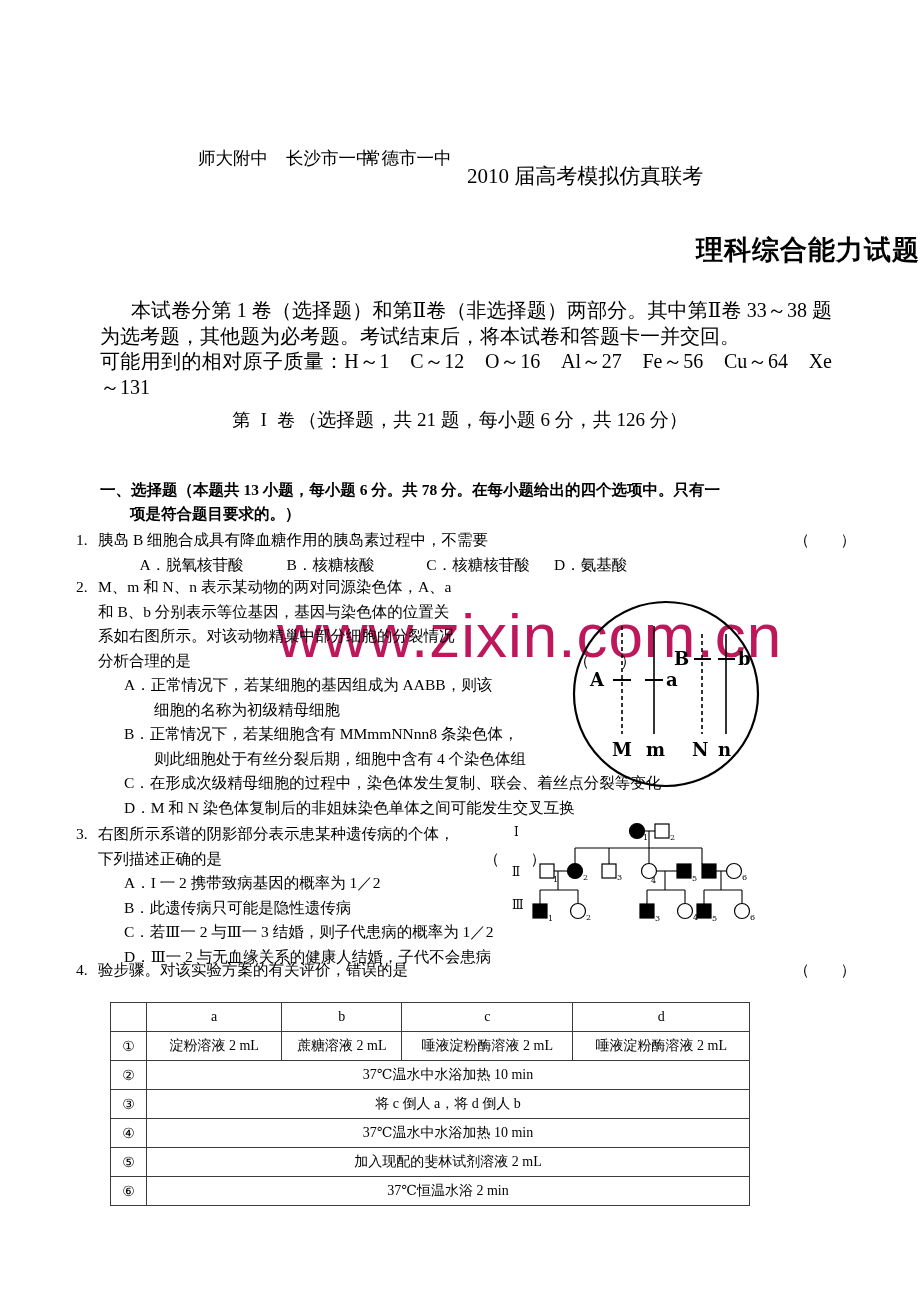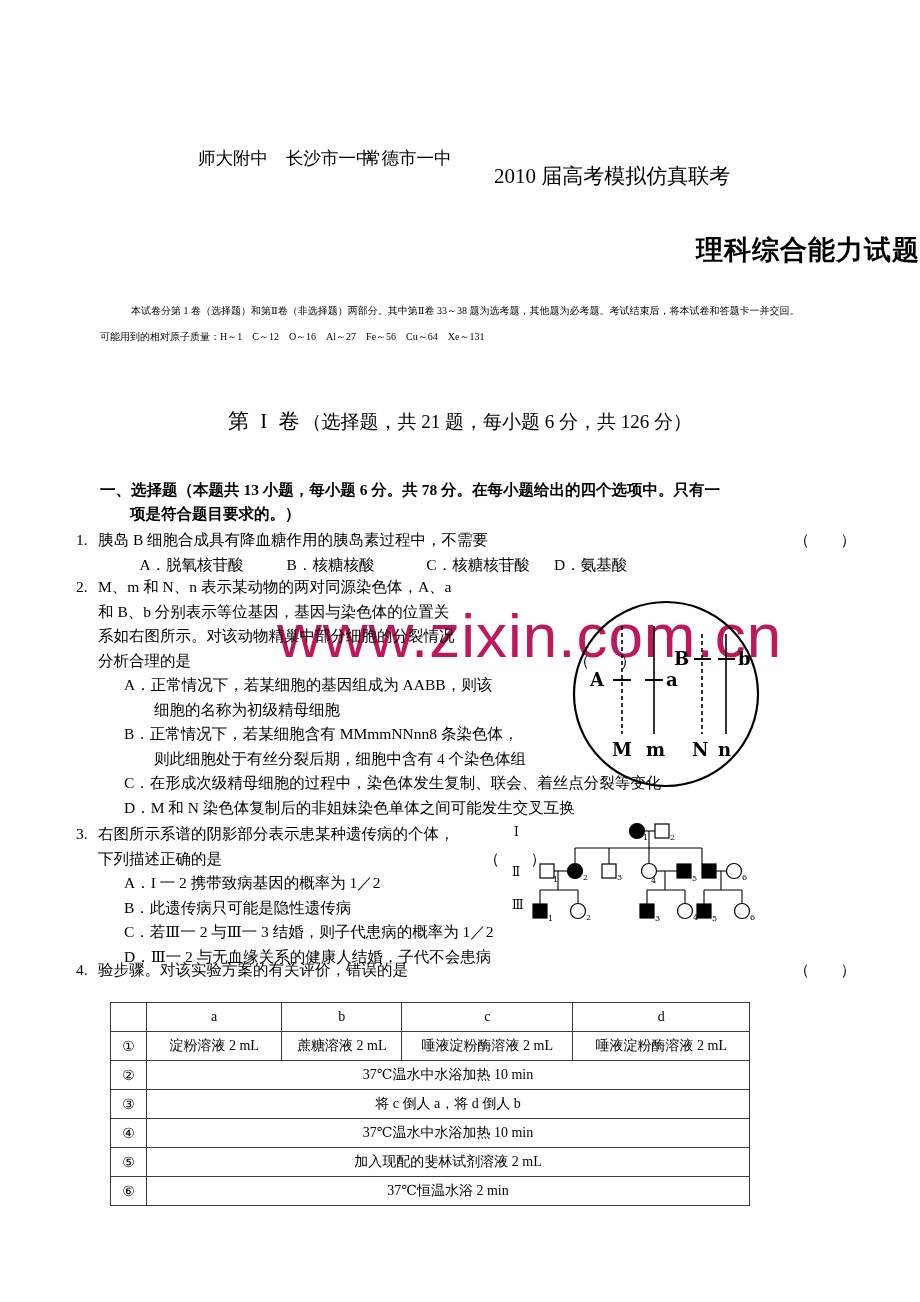--- a/index.html
+++ b/index.html
@@ -53,21 +53,21 @@
     font-size: 17.5px;
     line-height: 37px;
     white-space: nowrap;
   }
   .schools .row1 span { display: inline-block; }
   .sp-a { width: 88px; }
   .sp-b { width: 78px; }
   .sp-c { width: 78px; }
   .exam-name {
     position: absolute;
-    left: 494px;
+    left: 467px;
     top: 22px;
     font-size: 21px;
     white-space: nowrap;
   }
   .paper-title {
     position: absolute;
     left: 0; top: 232px;
     width: 920px;
     text-align: right;
     font-family: "DejaVu Sans", "Liberation Sans", sans-serif;
@@ -75,36 +75,36 @@
     font-size: 27px;
     letter-spacing: 1px;
   }
 
   
   .intro {
     position: absolute;
     left: 100px;
     top: 298px;
     width: 732px;
-    font-size: 10px;
+    font-size: 20px;
     line-height: 25.5px;
     text-align: justify;
   }
   .intro p { margin: 0; }
   .intro .ind { text-indent: 31px; }
 
   
   .vol-heading {
     position: absolute;
     left: 0; top: 407px;
     width: 920px;
     text-align: center;
   }
   .vol-heading .big {
-    font-size: 21px;
+    font-size: 18px;
     letter-spacing: 3px;
   }
   .vol-heading .small {
     font-size: 19px;
     margin-top: 43px;
   }
 
   
   .sec-heading {
     position: absolute;

